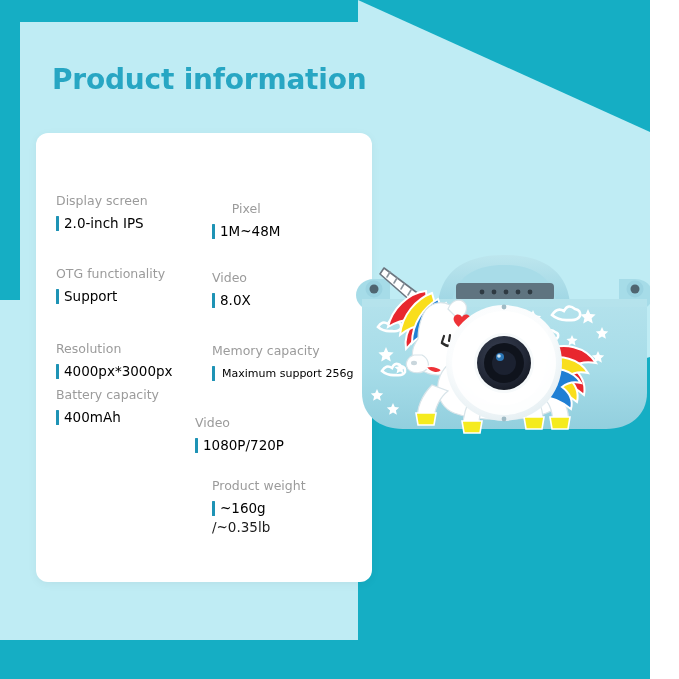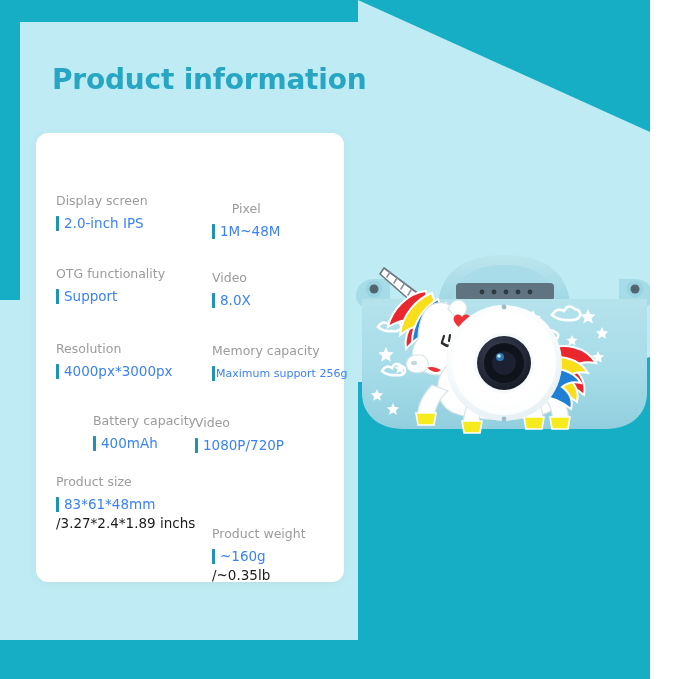--- a/index.html
+++ b/index.html
@@ -71,20 +71,21 @@
   
   .spec-card {
     position: absolute;
     left: 36px;
     top: 133px;
     width: 308px;
     height: 449px;
     background: #ffffff;
     border-radius: 12px;
     box-shadow: 0 2px 10px rgba(0,0,0,0.05);
+    padding-left: 28px;
   }
   .spec-grid {
     position: absolute;
     left: 0; top: 0;
     width: 100%; height: 100%;
   }
   .spec-item {
     position: absolute;
   }
   .spec-label {
@@ -101,28 +102,28 @@
   .accent-bar {
     width: 3px;
     height: 15px;
     background: #1E93B5;
     flex: 0 0 auto;
     margin-top: 1px;
     border-radius: 0.5px;
   }
   .spec-value {
     font-size: 13.5px;
-    color: #3b82f6;
+    color: #000000;
     white-space: nowrap;
     margin-left: 5px;
     line-height: 17px;
   }
   .spec-value.small {
     font-size: 11px;
-    margin-left: 1px;
+    margin-left: 7px;
   }
   .spec-value2 {
     font-size: 13.5px;
     color: #1B1B1B;
     white-space: nowrap;
     margin-left: 0px;
     line-height: 18px;
     margin-top: 1px;
   }
 
@@ -194,46 +195,38 @@
       </div>
 
       <div class="spec-item" style="left:176px; top:210px;">
         <div class="spec-label">Memory capacity</div>
         <div class="spec-value-row">
           <span class="accent-bar"></span>
           <span class="spec-value small">Maximum support 256g</span>
         </div>
       </div>
 
-      <div class="spec-item" style="left:20px; top:280px;margin-left:37px;">
+      <div class="spec-item" style="left:20px; top:254px;">
         <div class="spec-label">Battery capacity</div>
         <div class="spec-value-row">
           <span class="accent-bar"></span>
           <span class="spec-value">400mAh</span>
         </div>
       </div>
 
       <div class="spec-item" style="left:159px; top:282px;">
         <div class="spec-label">Video</div>
         <div class="spec-value-row">
           <span class="accent-bar"></span>
           <span class="spec-value">1080P/720P</span>
         </div>
       </div>
 
-      <div class="spec-item" style="left:20px; top:341px;">
-        <div class="spec-label">Product size</div>
-        <div class="spec-value-row">
-          <span class="accent-bar"></span>
-          <span class="spec-value">83*61*48mm</span>
-        </div>
-        <div class="spec-value2">/3.27*2.4*1.89 inchs</div>
-      </div>
-
-      <div class="spec-item" style="left:176px; top:345px;margin-top:48px;">
+
+      <div class="spec-item" style="left:176px; top:345px;">
         <div class="spec-label">Product weight</div>
         <div class="spec-value-row">
           <span class="accent-bar"></span>
           <span class="spec-value">~160g</span>
         </div>
         <div class="spec-value2">/~0.35lb</div>
       </div>
 
     </div>
   </div>

